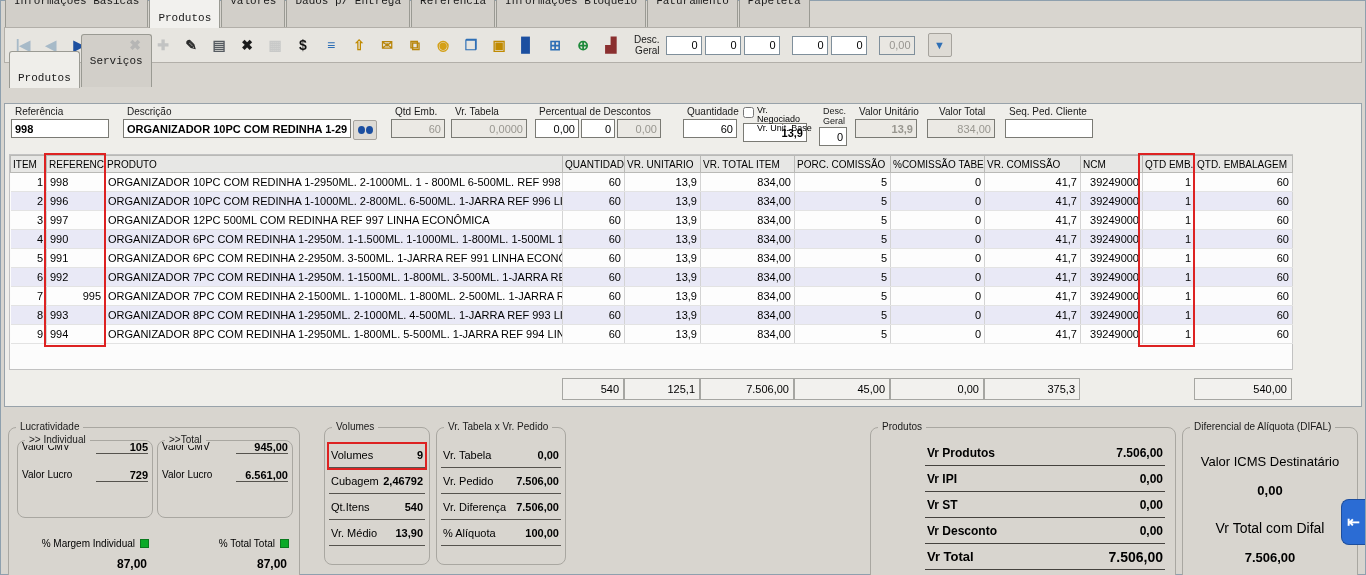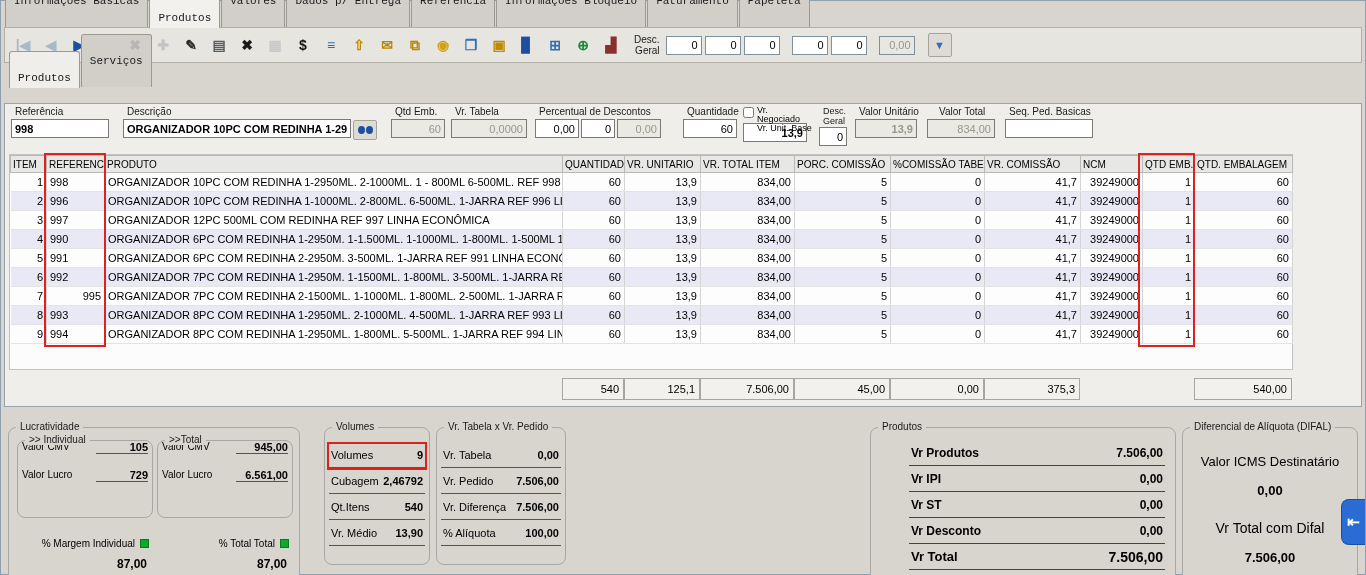--- a/index.html
+++ b/index.html
@@ -91,21 +91,21 @@
 
   .vol { left:320px; top:4px; width:106px; height:138px; }
   .vol .rows, .tabped .rows { margin-top:14px; }
   .vol .prow, .tabped .prow { height:26px; align-items:center; border-bottom:1px solid #55534e; margin:0 4px; padding:0 2px; }
   .vol .pvalue, .tabped .pvalue { font-weight:bold; }
   .ann-vol { left:2px; top:14px; width:100px; height:28px; }
 
   .tabped { left:432px; top:4px; width:130px; height:138px; }
 
   .prod { left:866px; top:4px; width:306px; height:162px; }
-  .prod .rows { margin:12px 10px 0 38px; }
+  .prod .rows { margin:12px 10px 0 54px; }
   .prod .prow { height:26px; align-items:center; border-bottom:1px solid #44423e; font-weight:bold; font-size:12px; padding:0 2px; }
   .prod .prow:last-child { font-size:13px; }
   .prod .prow:last-child .pvalue { font-size:14px; }
 
   .difal { left:1178px; top:4px; width:176px; height:162px; text-align:center; }
   .difal .dline1 { font-size:13px; margin-top:26px; }
   .difal .dval1 { font-size:13px; font-weight:bold; margin-top:14px; }
   .difal .dline2 { font-size:14px; margin-top:22px; }
   .difal .dval2 { font-size:13px; font-weight:bold; margin-top:14px; }
 
@@ -236,21 +236,21 @@
         <label class="flabel">Valor Unitário</label>
         <input class="fin ta-r bold disabled" disabled="" style="width: 62px;" value="13,9">
       </div>
 
       <div class="fld" style="left:922px">
         <label class="flabel" style="padding-left:12px">Valor Total</label>
         <input class="fin ta-r disabled" disabled="" style="width: 68px;" value="834,00">
       </div>
 
       <div class="fld" style="left:1000px">
-        <label class="flabel">Seq. Ped. Basicas</label>
+        <label class="flabel">Seq. Ped. Cliente</label>
         <input class="fin" style="width: 88px;" value="">
       </div>
     </div>
 
     <div class="gridwrap">
       <table class="grid">
         <colgroup>
           <col class="c0">
             <col class="c1">
             <col class="c2">

